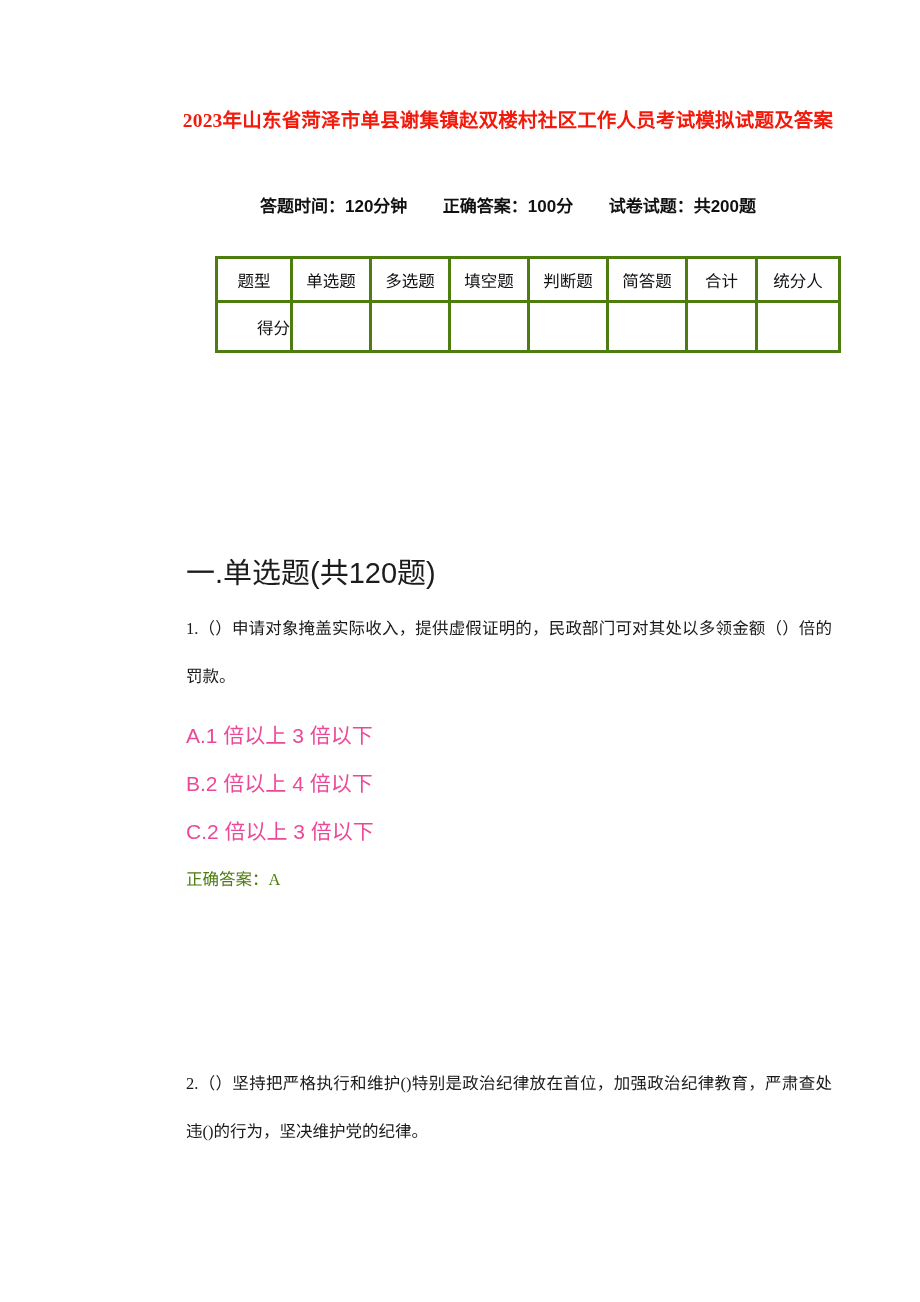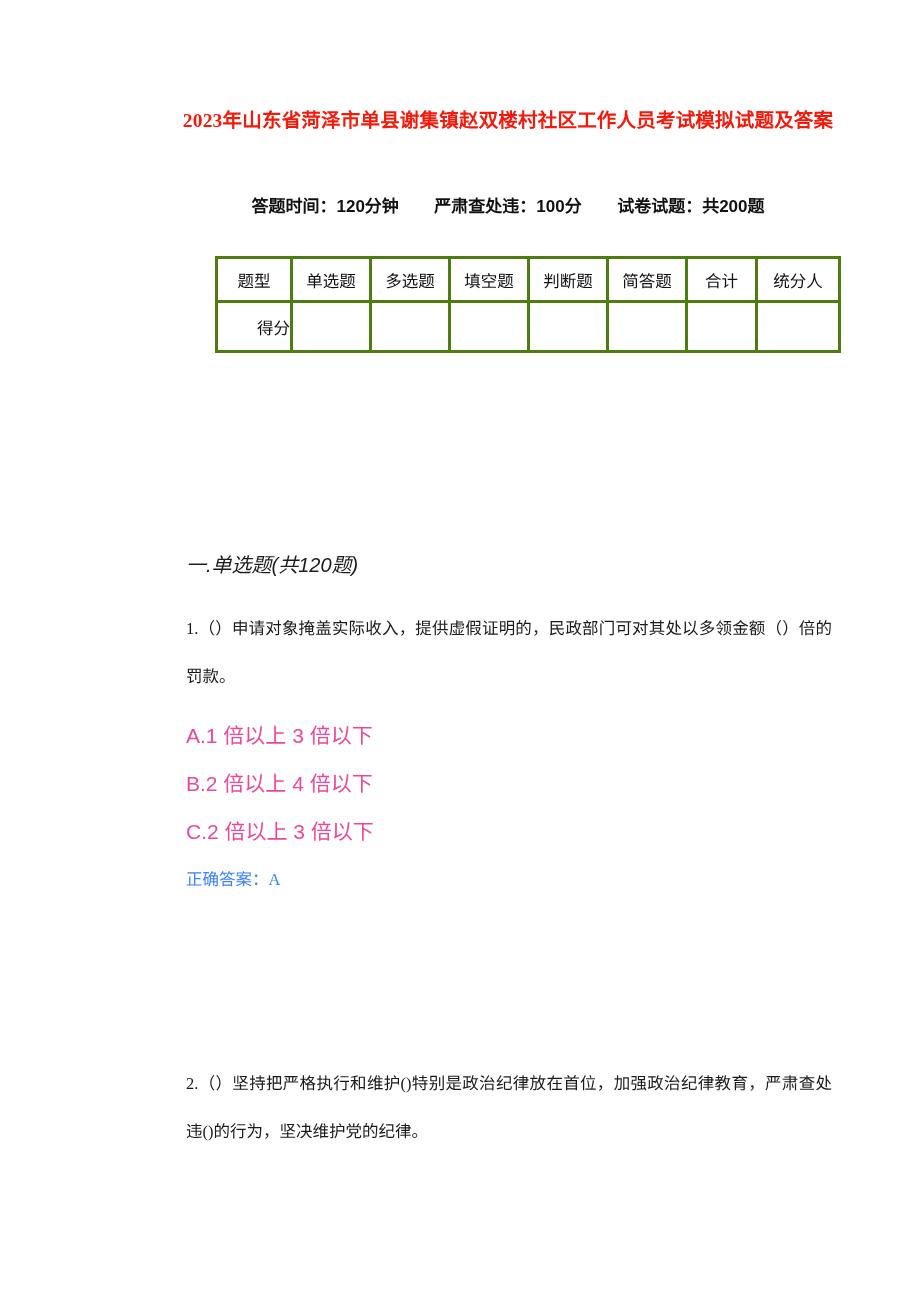--- a/index.html
+++ b/index.html
@@ -83,24 +83,23 @@
   .score-table td.col-total { width: 67px; }
   .score-table td.col-sum   { width: 80px; }
   .score-table td.cell-empty { }
 
   
   .section-heading {
     position: absolute;
     left: 138px;
     top: 549px;
     font-family: "Liberation Sans", "DejaVu Sans", sans-serif;
-    font-size: 20px;
+    font-size: 29px;
     color: #1c1c1c;
     white-space: nowrap;
-    font-style: italic;
   }
 
   
   .question-stem {
     position: absolute;
     left: 138px;
     width: 646px;
     font-family: "Liberation Serif", "DejaVu Serif", serif;
     font-size: 16.5px;
     line-height: 48px;
@@ -120,21 +119,21 @@
     white-space: nowrap;
   }
 
   .answer-line {
     position: absolute;
     left: 138px;
     width: 646px;
     font-family: "Liberation Serif", "DejaVu Serif", serif;
     font-size: 16.5px;
     line-height: 24px;
-    color: #3b82f6;
+    color: #4d7c0f;
     white-space: nowrap;
   }
 
   
   #q1-stem    { top: 605px; }
   #q1-opt-a   { top: 724px; }
   #q1-opt-b   { top: 772px; }
   #q1-opt-c   { top: 820px; }
   #q1-answer  { top: 868px; }
 
@@ -144,21 +143,21 @@
 </head>
 <body>
 
 <div class="page">
 
   <div class="doc-title">2023年山东省菏泽市单县谢集镇赵双楼村社区工作人员考试模拟试题及答案</div>
 
   <div class="exam-meta">
     <span class="meta-item">答题时间：120分钟</span>
     <span class="meta-gap"></span>
-    <span class="meta-item">严肃查处违：100分</span>
+    <span class="meta-item">正确答案：100分</span>
     <span class="meta-gap"></span>
     <span class="meta-item">试卷试题：共200题</span>
   </div>
 
   <table class="score-table">
     <tbody>
       <tr class="header-row">
         <td class="col-type">题型</td>
         <td class="col-q">单选题</td>
         <td class="col-q">多选题</td>

